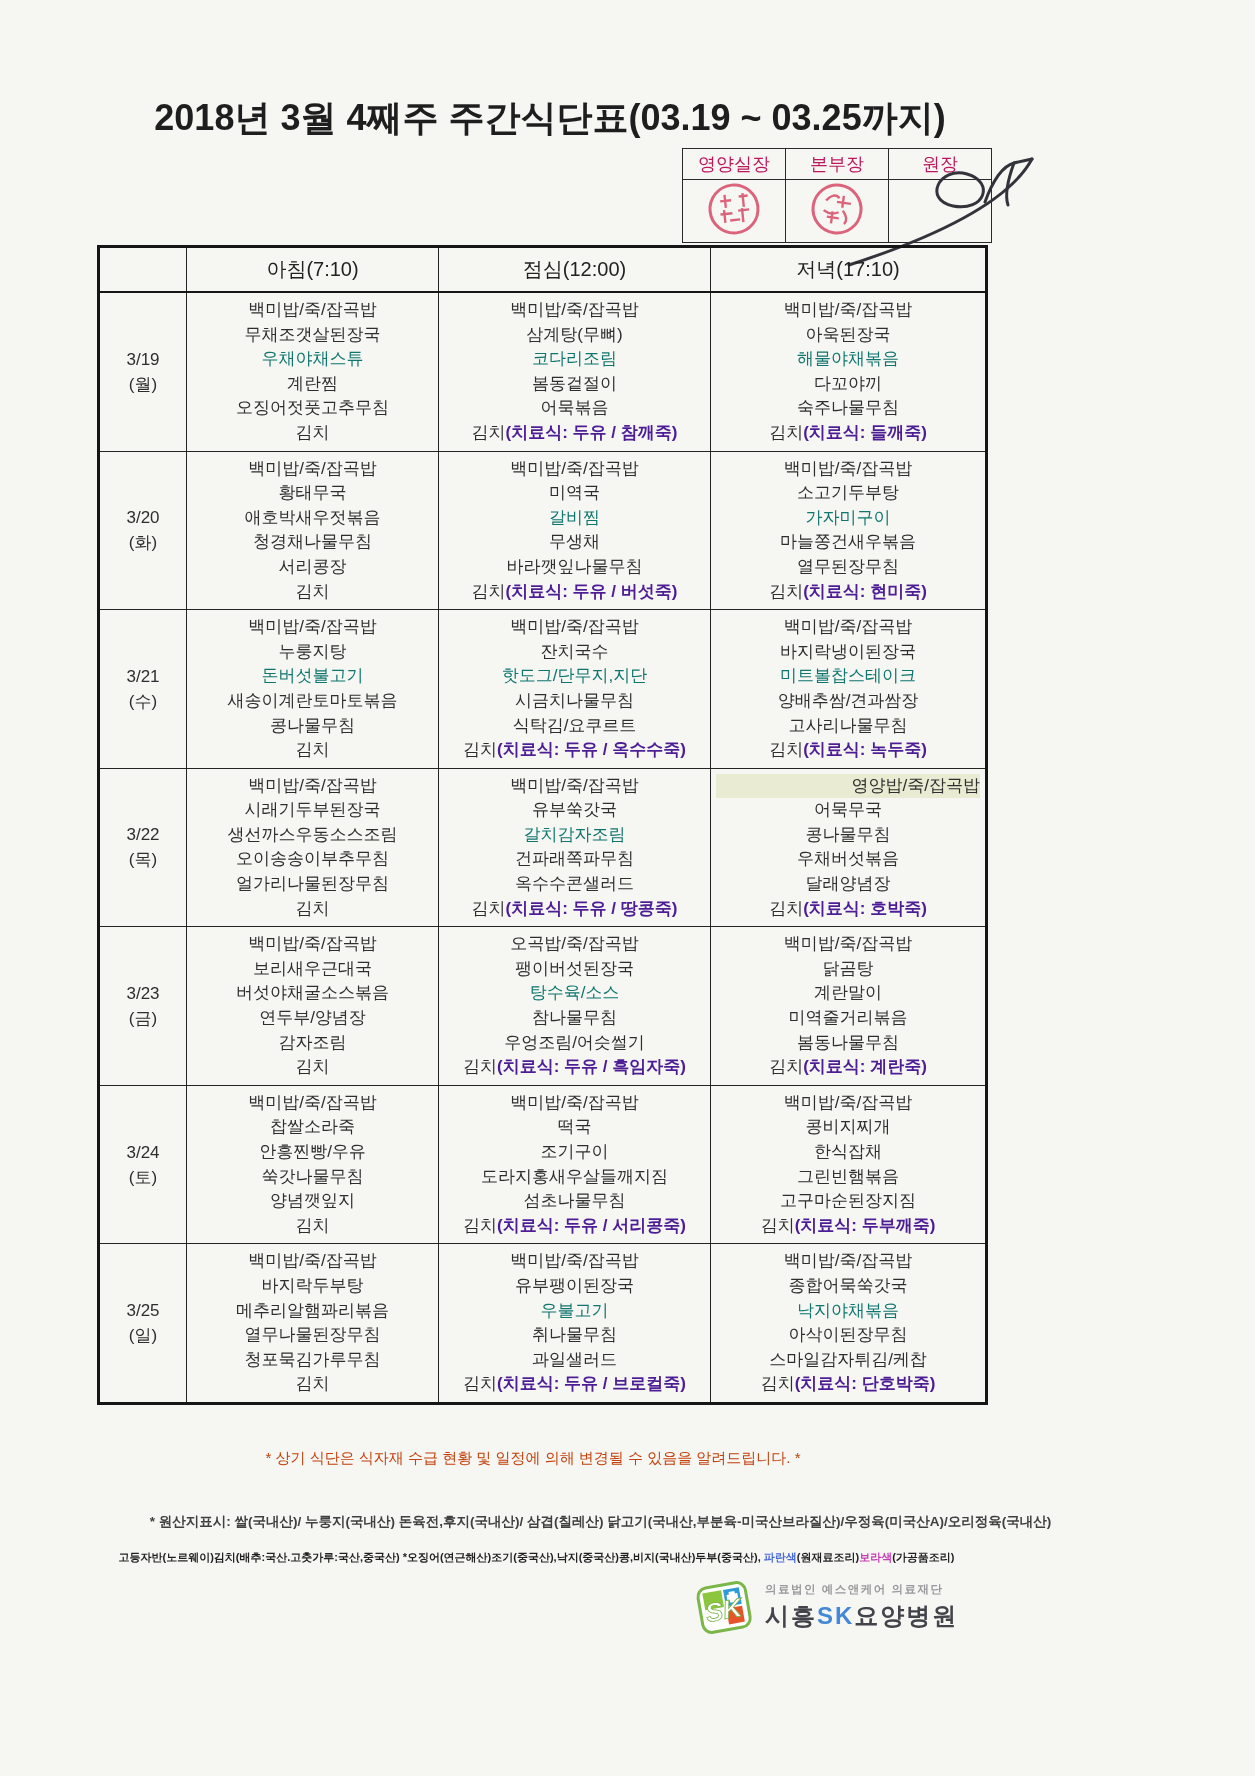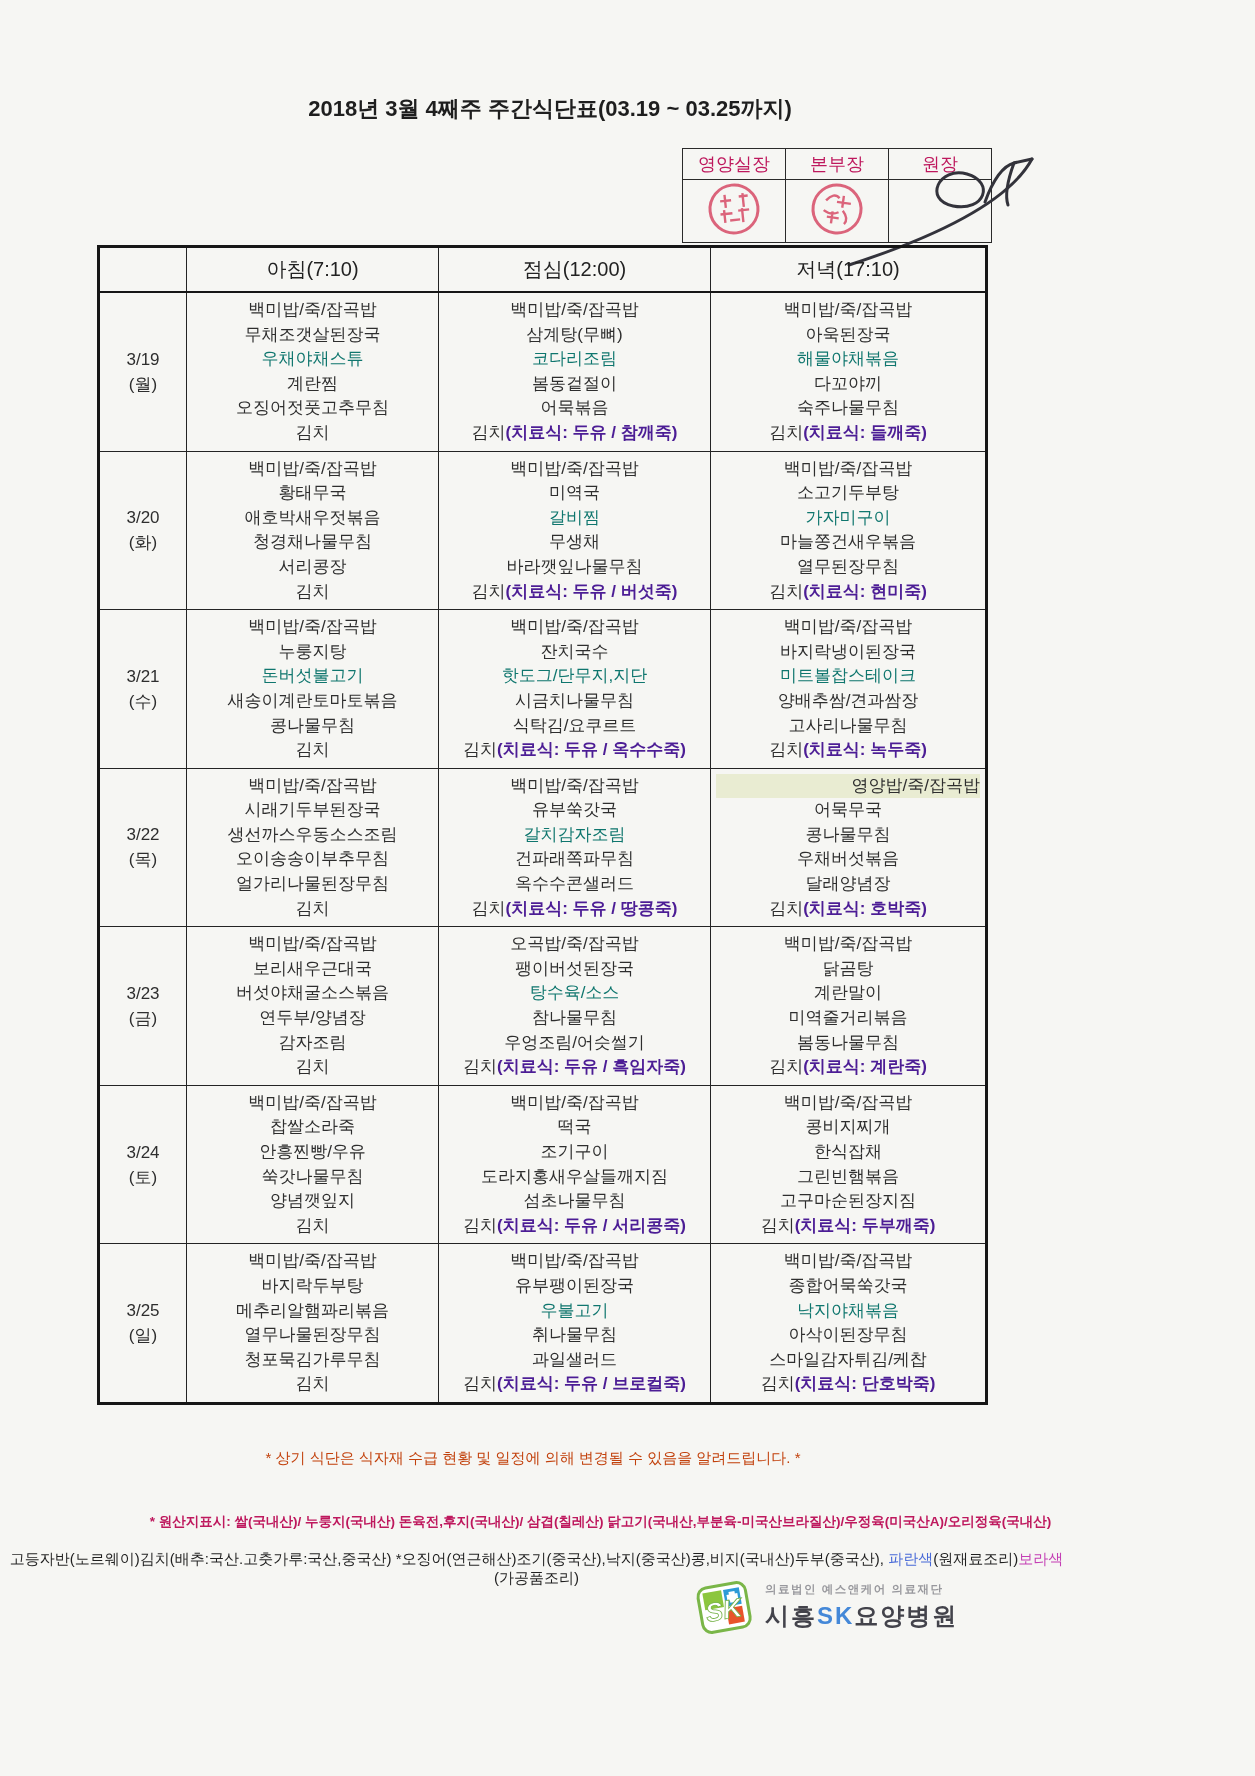--- a/index.html
+++ b/index.html
@@ -3,21 +3,21 @@
 <meta charset="utf-8">
 <style>
   html,body { margin:0; padding:0; background:#e9e9e7; }
   .page {
     position:relative; width:1255px; height:1776px;
     background:#f6f6f3; overflow:hidden;
     font-family:"Liberation Sans", sans-serif; color:#2e2e2e;
   }
   .title {
     position:absolute; top:94px; left:0; width:1100px;
-    text-align:center; font-size:22px; font-weight:bold; color:#1e1e1e;
+    text-align:center; font-size:36px; font-weight:bold; color:#1e1e1e;
   }
   
   .approval {
     position:absolute; left:682px; top:148px;
     border-collapse:collapse; table-layout:fixed;
   }
   .approval th, .approval td { border:1.5px solid #2a2a2a; width:102px; padding:0; }
   .approval th { height:30px; font-size:18px; font-weight:normal; color:#be185d; }
   .approval td { height:58px; text-align:center; vertical-align:middle; }
   .sig-svg { position:absolute; left:835px; top:148px; width:230px; height:138px; pointer-events:none; }
@@ -31,22 +31,22 @@
   .col-day { width:88px; } .col-b { width:252px; } .col-l { width:272px; } .col-d { width:276px; }
   .day-cell { font-size:17px; font-weight:normal; color:#2e2e2e; text-align:center;margin-top:25px; }
   .day-cell div { line-height:25px; }
   .meal-cell { }
   .line { height:24.6px; line-height:24.6px; text-align:center; font-size:17px; white-space:nowrap; }
   .line.blue { color:#0f766e; font-weight:500;text-align:center; }
   .line.hl { background:#e9ecd2;text-align:right; }
   .red { color:#4c1d95; font-weight:bold; }
   
   .note1 { position:absolute; top:1449px; left:89px; width:888px; text-align:center; font-size:15px; color:#c2410c; }
-  .note2 { position:absolute; top:1513px; left:0; width:1201px; text-align:center; font-size:13.5px; font-weight:bold; color:#be185d; }
-  .note3 { position:absolute; top:1550px; left:0; width:1073px; text-align:center; font-size:15px; font-weight:normal; color:#1f1f1f; }
+  .note2 { position:absolute; top:1513px; left:0; width:1201px; text-align:center; font-size:13.5px; font-weight:bold; color:#404040; }
+  .note3 { position:absolute; top:1550px; left:0; width:1073px; text-align:center; font-size:11px; font-weight:bold; color:#1f1f1f; }
   .c-blue { color:#4a6bd8; }
   .c-purple { color:#c43fb5; }
   
   .logo { position:absolute; left:693px; top:1576px; display:flex; align-items:center; gap:10px; }
   .logo-text .foundation { font-size:11.5px; color:#98989d; letter-spacing:1.5px; margin-bottom:3px;font-weight:bold; }
   .logo-text .hospital { font-size:24px; font-weight:bold; color:#43434b; letter-spacing:2px; }
   .hospital .sk { color:#4488d8; }
 </style>
 </head>
 <body>

